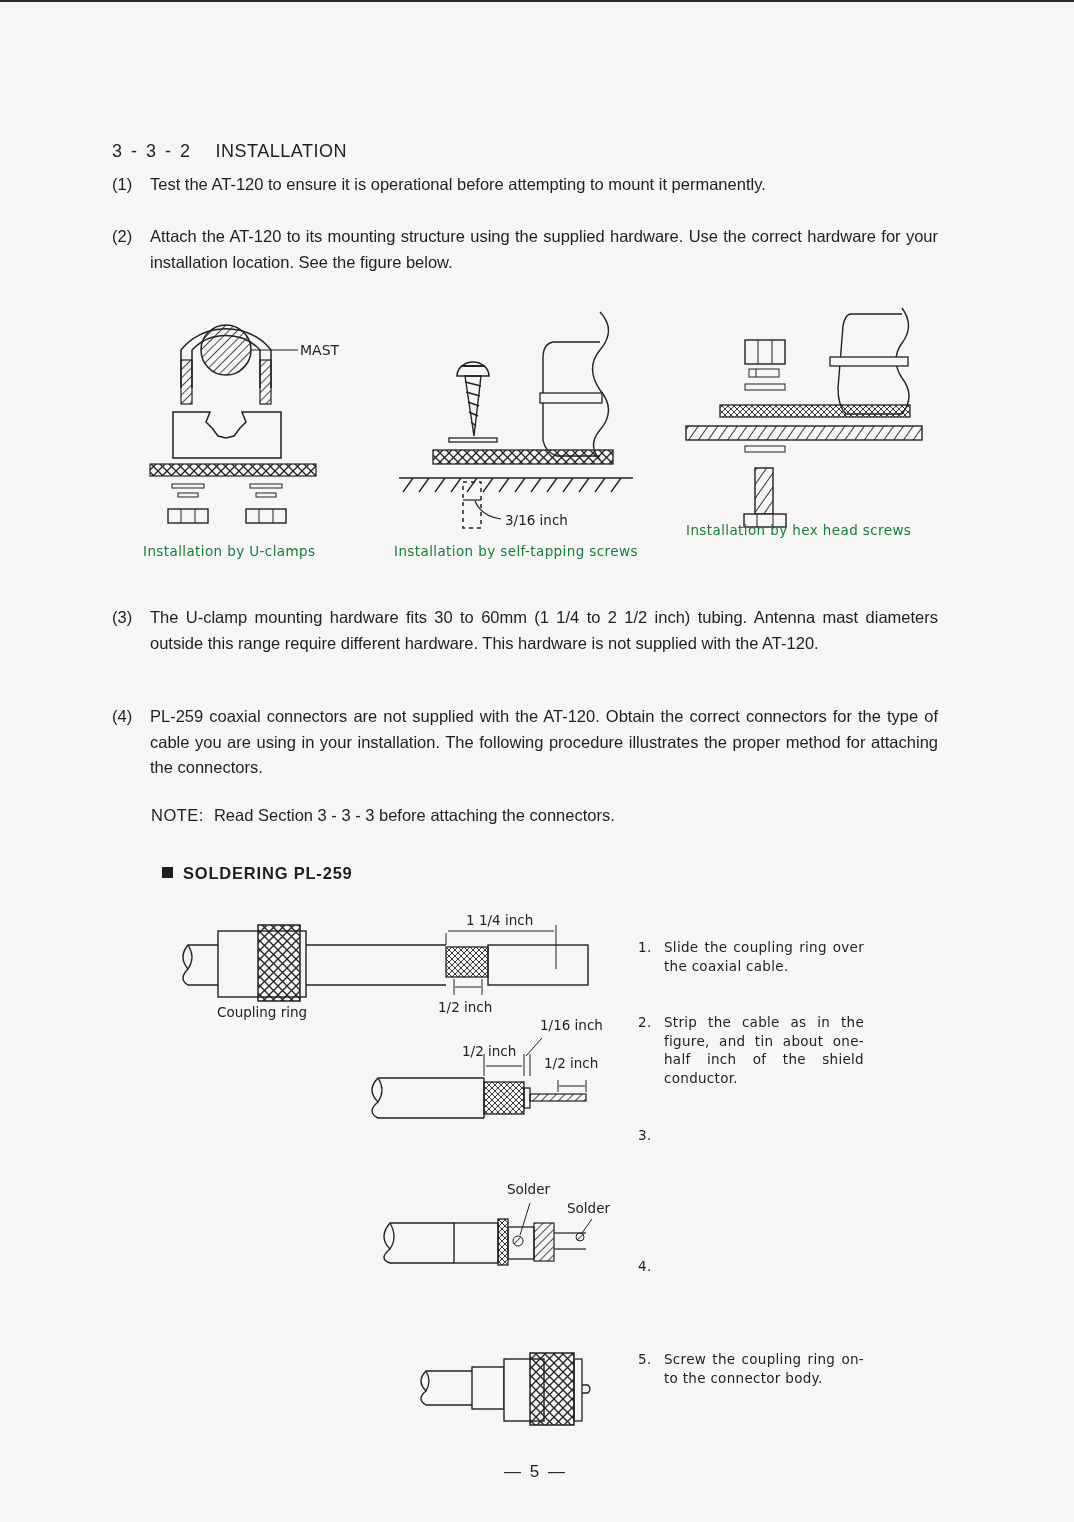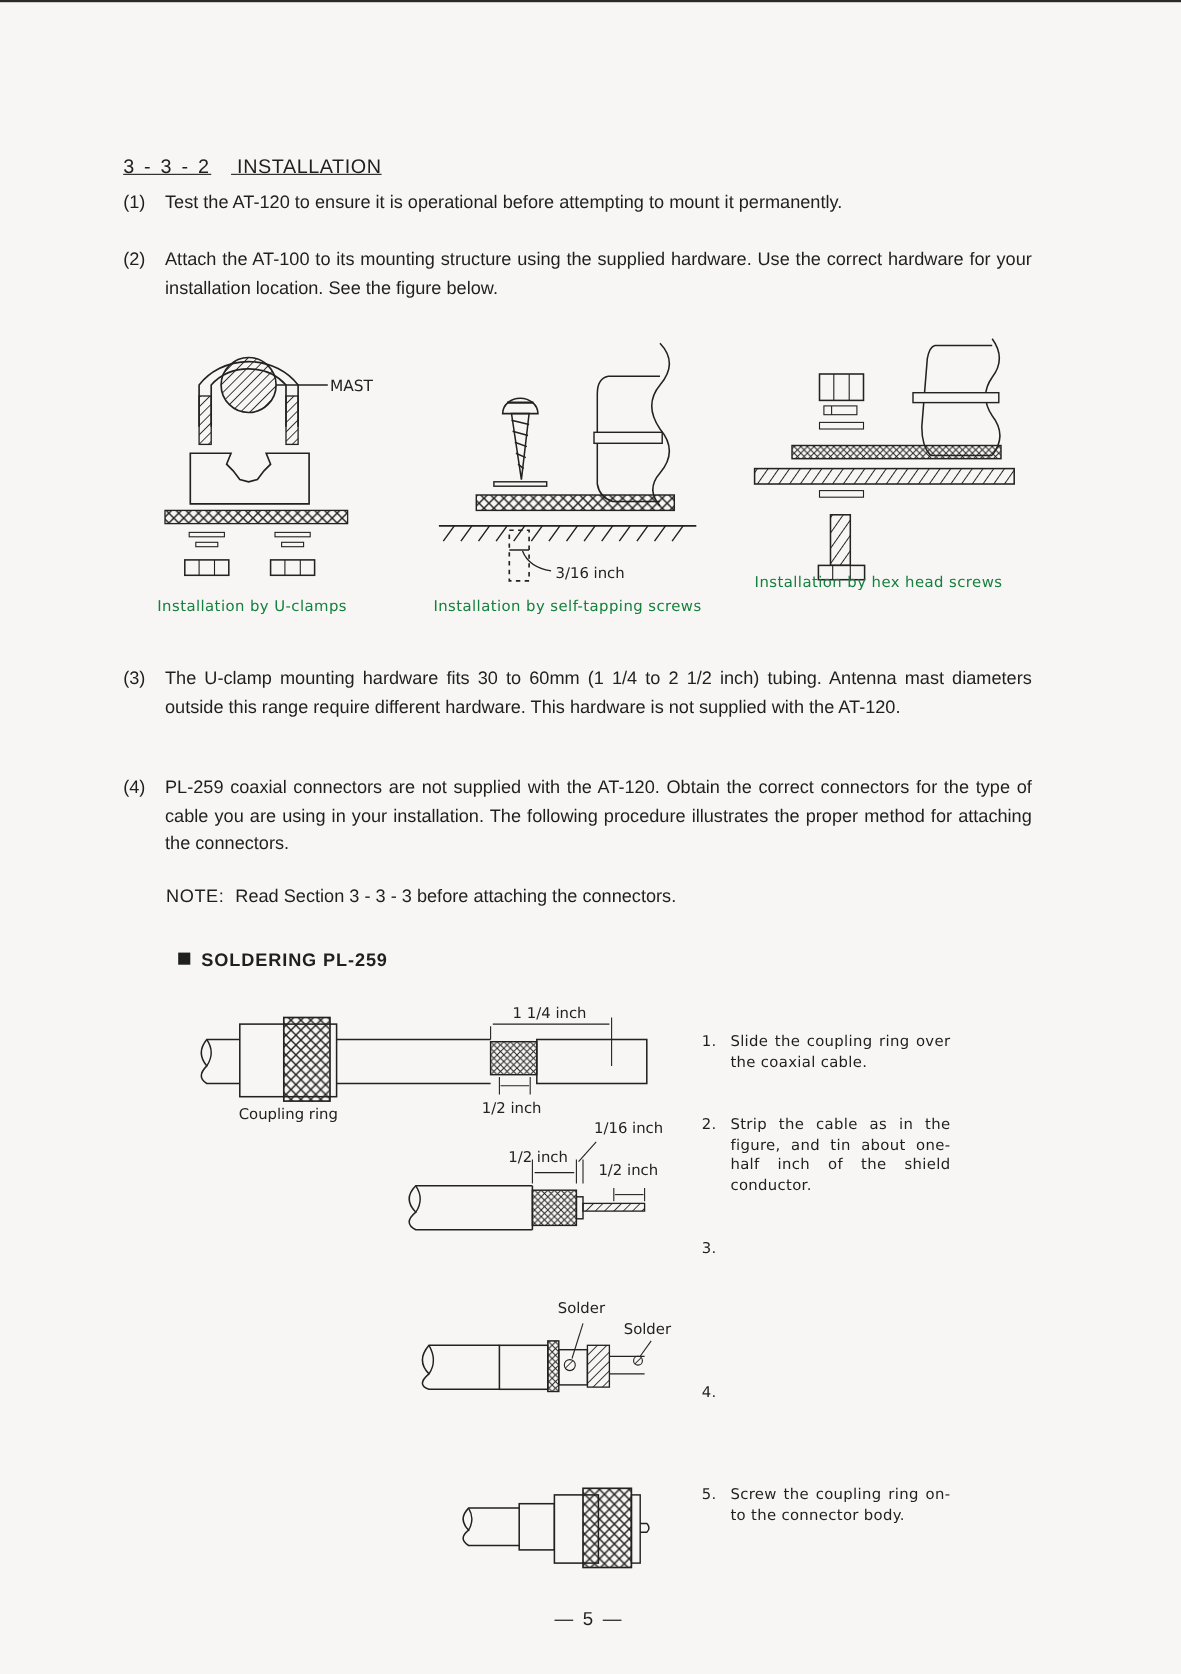--- a/index.html
+++ b/index.html
@@ -3,21 +3,21 @@
 <meta charset="utf-8">
 <style>
   html, body { margin: 0; padding: 0; }
   body {
     width: 1074px; height: 1522px; position: relative; overflow: hidden;
     background: #f7f6f4; color: #1f1f1f;
     font-family: "Liberation Sans", "DejaVu Sans", sans-serif;
   }
   .top-edge { position: absolute; left: 0; top: 0; width: 1074px; height: 2px; background: #2a2a2a; }
   .abs { position: absolute; }
-  .heading { left: 112px; top: 141px; font-size: 18px; letter-spacing: 0.5px; text-decoration: underline; }
+  .heading { left: 112px; top: 141px; font-size: 18px; letter-spacing: 0.5px; }
   .heading .num { margin-right: 18px; letter-spacing: 2px; }
   .para { left: 112px; width: 826px; font-size: 16.5px; line-height: 25.5px; }
   .para .idx { position: absolute; left: 0; top: 0; }
   .para .txt { margin-left: 38px; text-align: justify; text-align-last: left; display: block; }
   .caption { font-size: 13.5px; letter-spacing: 0.4px; font-family: "DejaVu Sans", sans-serif; color: #15803d; }
   .note { left: 151px; top: 806px; font-size: 16.5px; }
   .note b { font-weight: normal; margin-right: 10px; letter-spacing: 0.5px; }
   .subhead { left: 122px; top: 864px; font-size: 16.5px; font-weight: bold; letter-spacing: 0.8px; padding-left: 40px; }
   .subhead .sq { display: inline-block; width: 11px; height: 11px; background: #1f1f1f; margin-right: 10px; vertical-align: 1px; }
   .step { left: 638px; width: 226px; font-family: "DejaVu Sans", sans-serif; font-size: 13.5px; line-height: 18.5px; letter-spacing: 0.3px; }
@@ -36,21 +36,21 @@
   <span>INSTALLATION</span>
 </div>
 
 <div class="abs para" style="top:172px">
   <span class="idx">(1)</span>
   <span class="txt">Test the AT-120 to ensure it is operational before attempting to mount it permanently.</span>
 </div>
 
 <div class="abs para" style="top:224px">
   <span class="idx">(2)</span>
-  <span class="txt">Attach the AT-100 to its mounting structure using the supplied hardware.  Use the correct hardware for your installation location.  See the figure below.</span>
+  <span class="txt">Attach the AT-120 to its mounting structure using the supplied hardware.  Use the correct hardware for your installation location.  See the figure below.</span>
 </div>
 
 <svg class="abs" style="left:140px; top:300px" width="220" height="230">
   <defs>
     <pattern id="hatch" width="6" height="6" patternUnits="userSpaceOnUse" patternTransform="rotate(45)">
       <line x1="0" y1="0" x2="0" y2="6" stroke="#222" stroke-width="1.6"></line>
     </pattern>
     <pattern id="cross" width="9" height="9" patternUnits="userSpaceOnUse">
       <path d="M0,0 L9,9 M9,0 L0,9" stroke="#222" stroke-width="1.3"></path>
     </pattern>

